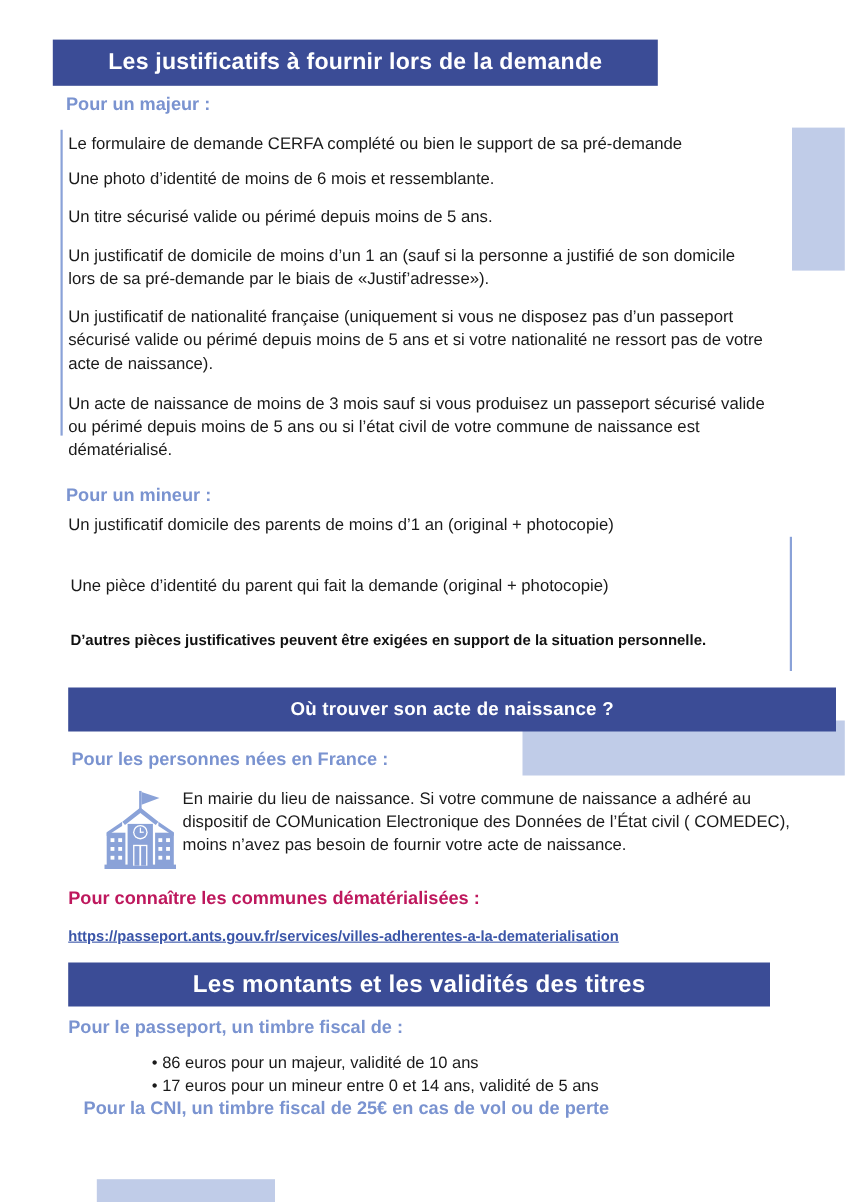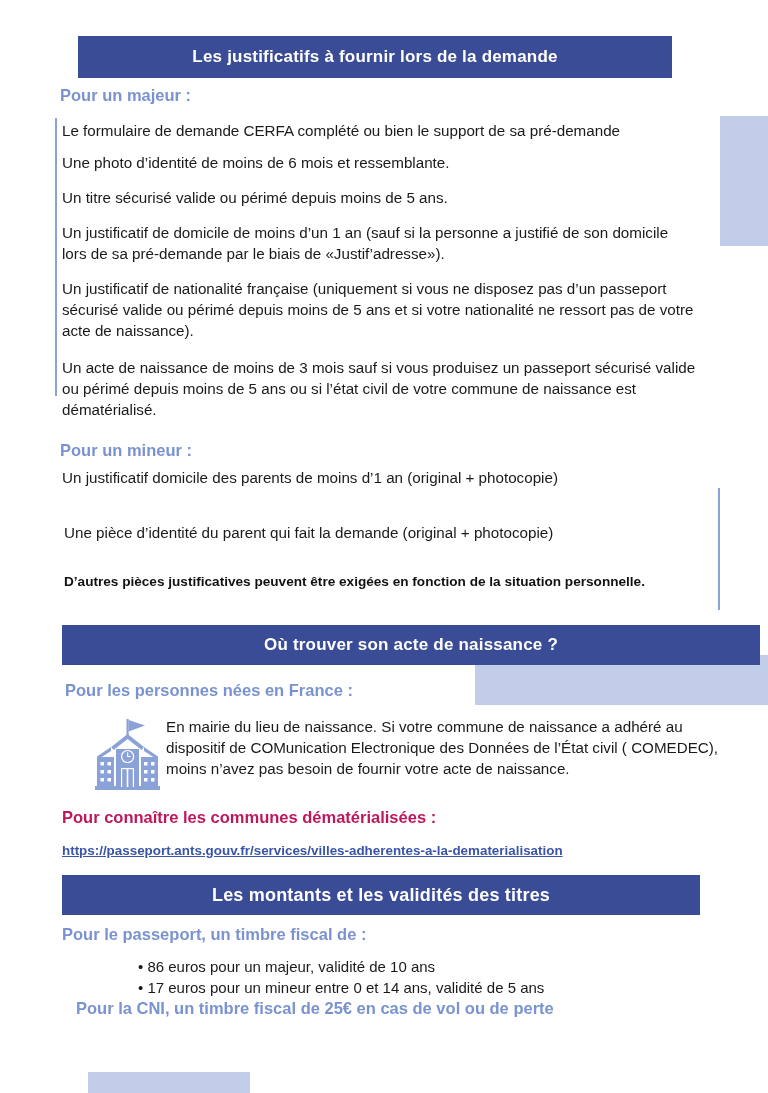--- a/index.html
+++ b/index.html
@@ -40,23 +40,23 @@
     position: absolute;
     background: #3b4c96;
     color: #ffffff;
     display: flex;
     align-items: center;
     justify-content: center;
     font-weight: bold;
     letter-spacing: 0.2px;
     z-index: 3;
   }
-  #banner-justificatifs { left: 78px; top: 36px;  width: 594px; height: 42px; font-size: 17px; }
+  #banner-justificatifs { left: 48px; top: 36px;  width: 550px; height: 42px; font-size: 21px; }
   #banner-acte          { left: 62px; top: 625px; width: 698px; height: 40px; font-size: 17px; }
-  #banner-montants      { left: 62px; top: 875px; width: 638px; height: 40px; font-size: 18px; }
+  #banner-montants      { left: 62px; top: 875px; width: 638px; height: 40px; font-size: 22px; }
 
   
   .layer { position: absolute; z-index: 2; }
 
   .section-head {
     color: #7a93d0;
     font-weight: bold;
     font-size: 16.5px;
   }
 
@@ -146,21 +146,21 @@
 
 <div class="layer para tight" id="p-acte">Un acte de naissance de moins de 3 mois sauf si vous produisez un passeport sécurisé valide ou périmé depuis moins de 5 ans ou si l’état civil de votre commune de naissance est dématérialisé.</div>
 
 <div class="layer section-head" id="head-mineur">Pour un mineur :</div>
 
 <div class="layer para" id="p-dom-parents">Un justificatif domicile des parents de moins d’1 an (original + photocopie)</div>
 
 <div class="layer para" id="p-piece-id">Une pièce d’identité du parent qui fait la demande (original + photocopie)</div>
 
 <div class="layer note" id="p-note">
-  <div>D’autres pièces justificatives peuvent être exigées en fonction de la situation personnelle.</div>
+  <div>D’autres pièces justificatives peuvent être exigées en support de la situation personnelle.</div>
 </div>
 
 <div class="banner" id="banner-acte">Où trouver son acte de naissance ?</div>
 
 <div class="layer section-head" id="head-france">Pour les personnes nées en France :</div>
 
 <div class="layer" id="icon-mairie">
   <svg class="mairie-svg" width="72" height="76" viewBox="0 0 72 76" xmlns="http://www.w3.org/2000/svg">
     <g fill="#8aa2d8">
 

